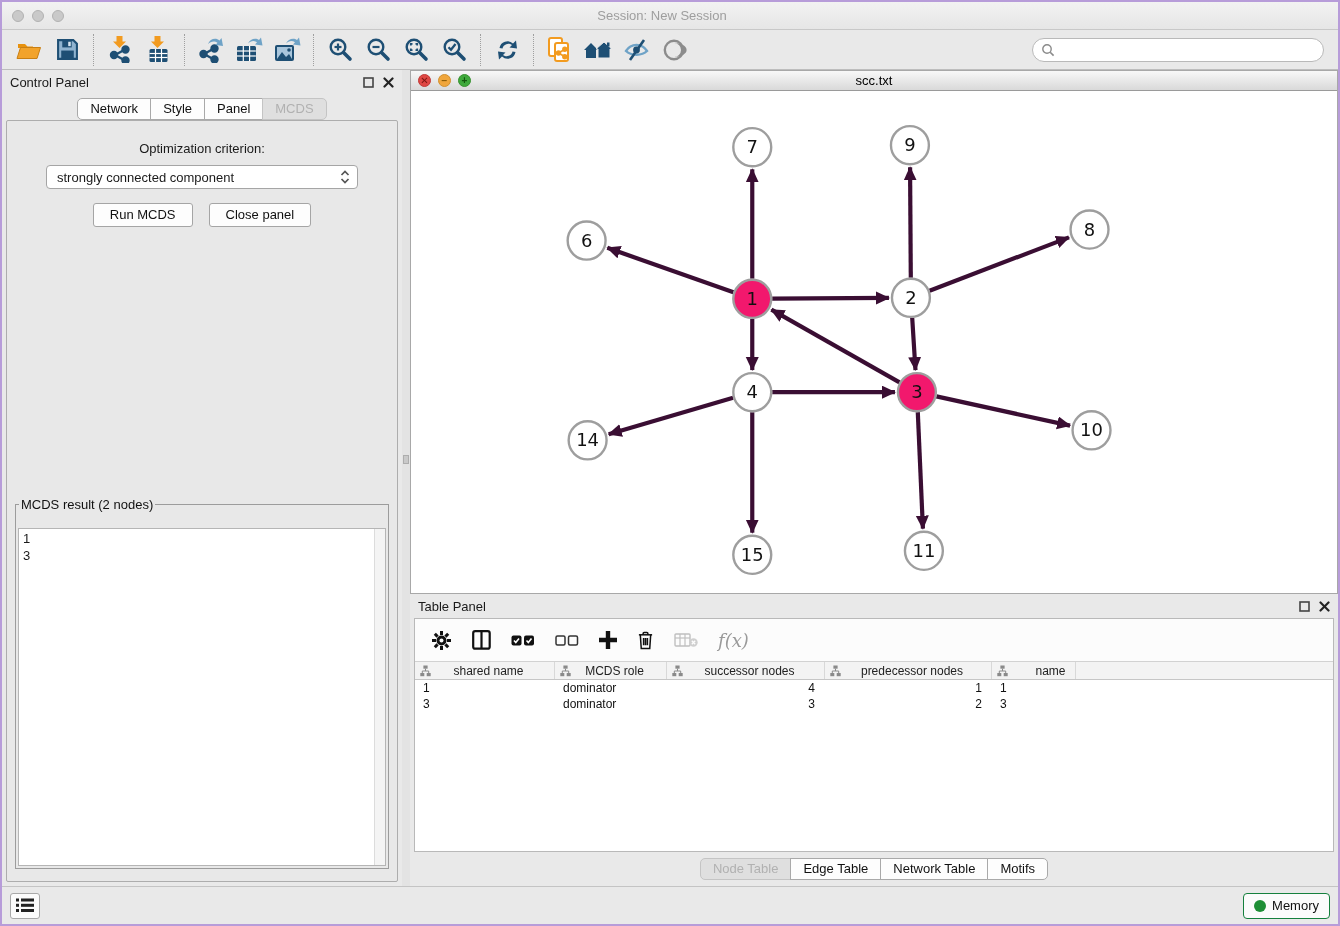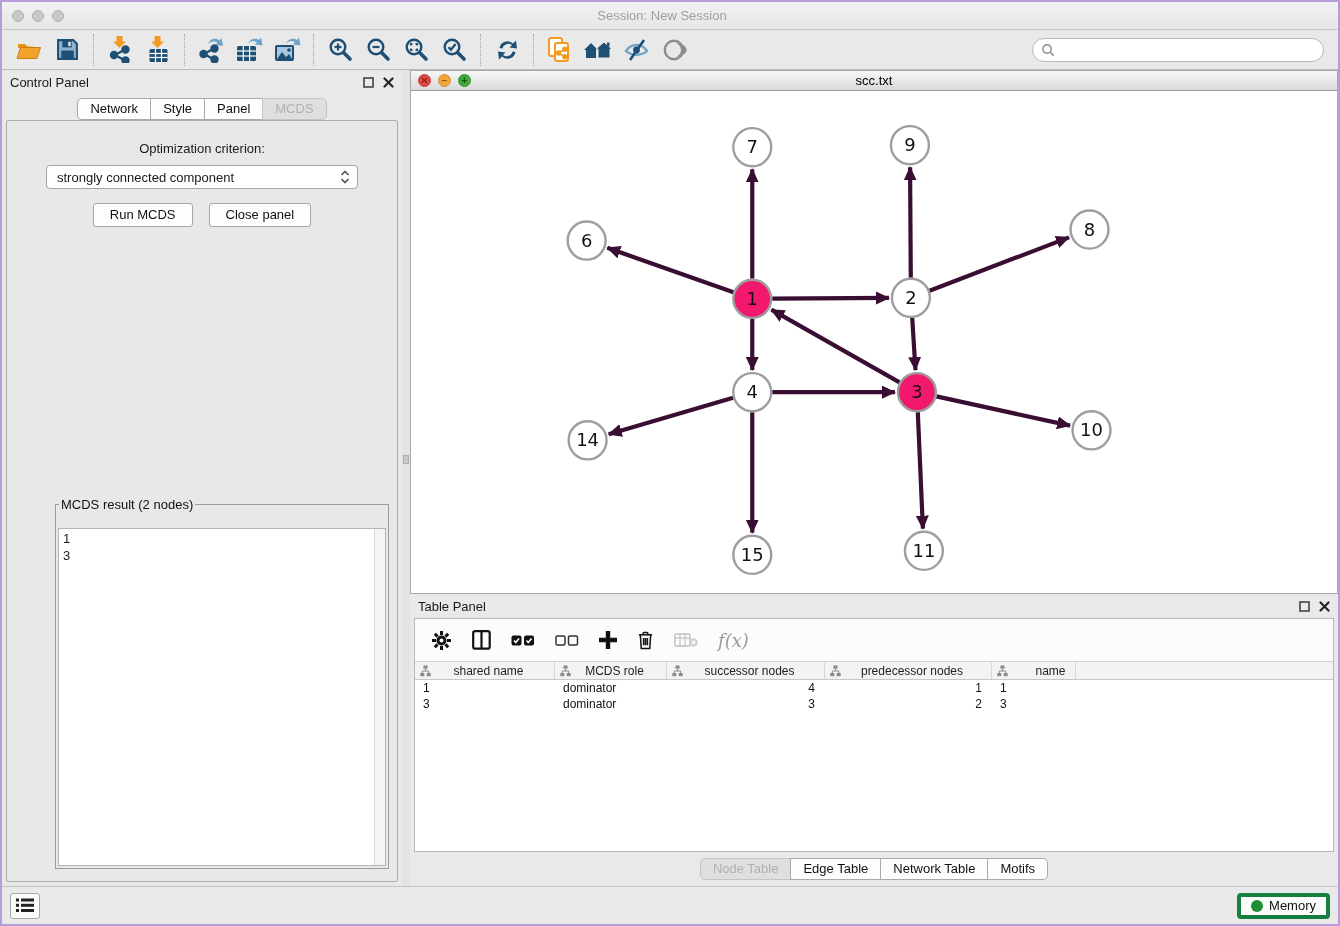--- a/index.html
+++ b/index.html
@@ -61,21 +61,21 @@
     padding: 0 6px 0 10px; font-size: 13px;
   }
   .dropdown .dd-stepper { margin-left: auto; }
   .btn-row { display: flex; justify-content: center; gap: 16px; margin-top: 14px; }
   .pbutton {
     background: #FDFDFD; border: 1px solid #A5A5A5; border-radius: 3px;
     padding: 3px 16px 4px; font-size: 13px; font-family: inherit; color: #111;
   }
   fieldset.result {
     position: absolute; left: 8px; right: 8px; top: 376px; bottom: 12px;
-    border: 1px solid #9C9C9C; padding: 1px; margin-left: 40px;
+    border: 1px solid #9C9C9C; padding: 1px;
   }
   fieldset.result legend { font-size: 13px; padding: 0 2px; margin-left: 2px; color: #111; }
   .result-area { position: absolute; left: 2px; right: 2px; top: 16px; bottom: 2px; background: #fff; border: 1px solid #B5B5B5; display: flex; }
   .result-text { flex: 1; padding: 1px 4px; font-size: 13px; white-space: pre; line-height: 17px; }
   .result-scroll { width: 11px; background: #F4F4F4; border-left: 1px solid #DCDCDC; }
   
   .splitter { width: 8px; background: #E3E3E3; position: relative; }
   .splitter .grip { position: absolute; top: 385px; left: 1px; width: 6px; height: 9px; background: #C9C9C9; border: 1px solid #ADADAD; }
   .right-col { flex: 1; display: flex; flex-direction: column; }
   .network-window { height: 524px; display: flex; flex-direction: column; border: 1px solid #A8A8A8; }
@@ -98,21 +98,21 @@
   .thead { display: flex; background: #F3F3F3; border-top: 1px solid #D2D2D2; border-bottom: 1px solid #C6C6C6; height: 19px; }
   .th { display: flex; align-items: center; border-right: 1px solid #D8D8D8; font-size: 12px; color: #222; padding-left: 5px; position: relative; }
   .th .th-label { flex: 1; text-align: center; padding-right: 8px; }
   .trow { display: flex; height: 16px; align-items: center; }
   .td { font-size: 12px; color: #111; padding: 0 10px 0 8px; overflow: hidden; white-space: nowrap; }
   .tp-tabs { height: 34px; display: flex; align-items: center; justify-content: center; }
   
   .statusbar { height: 38px; border-top: 1px solid #C4C4C4; background: #E9E9E9; display: flex; align-items: center; padding: 0 8px; }
   .sq-btn { width: 30px; height: 26px; background: #FBFBFB; border: 1px solid #A8A8A8; border-radius: 3px; display: flex; align-items: center; justify-content: center; }
   .memory-btn {
-    margin-left: auto; background: #FBFBFB; border: 4px solid #15803d; border-radius: 4px;
+    margin-left: auto; background: #FBFBFB; border: 1px solid #15803d; border-radius: 4px;
     height: 26px; padding: 0 10px; display: flex; align-items: center; gap: 6px; font-size: 13px; color: #111;
   }
   .memory-dot { width: 12px; height: 12px; border-radius: 50%; background: #1E8E35; }
   .disabled-icon { opacity: 0.45; filter: grayscale(1); }
 </style>
 </head>
 <body>
 
 <div class="titlebar">
   <div class="traffic-inactive">

